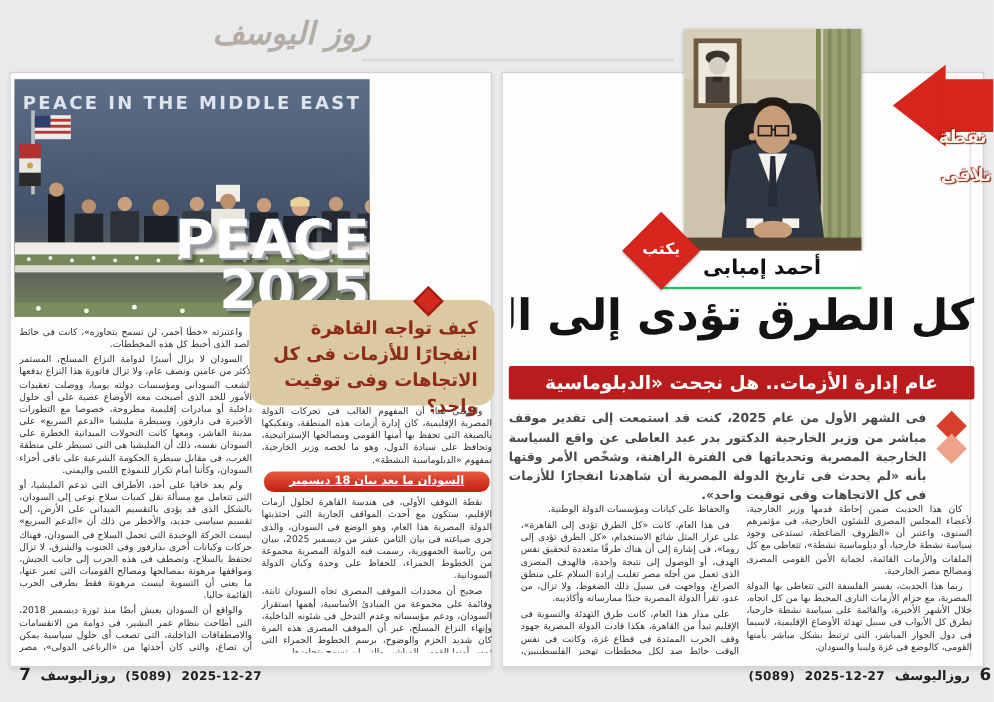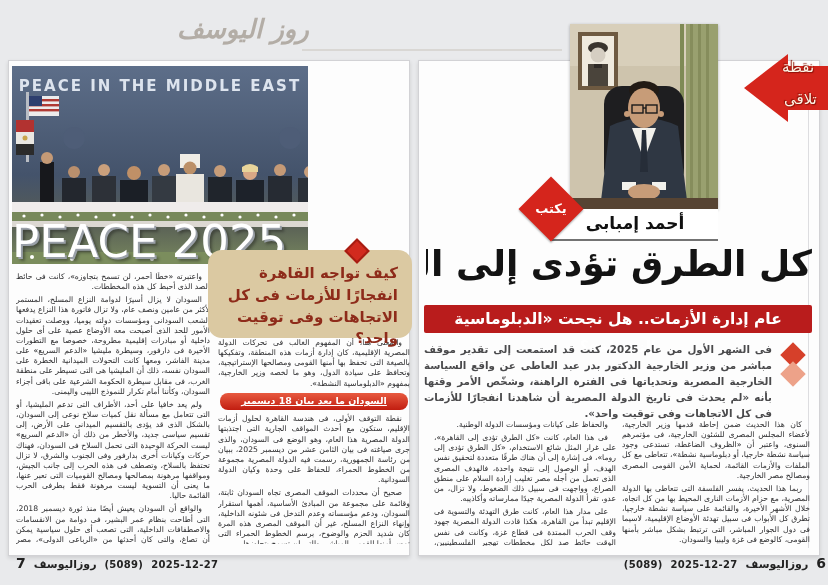--- a/index.html
+++ b/index.html
@@ -11,22 +11,22 @@
 
   #masthead{position:absolute;left:176px;top:14px;width:134px;height:42px;color:#b3ada6;
             font-size:26px;font-weight:bold;font-style:italic;text-align:center;direction:rtl;}
   #masthead-rule{position:absolute;left:302px;top:49px;width:260px;height:0;border-top:2px solid #d9d7d4;}
 
   
   #summit-photo{position:absolute;left:12px;top:66px;width:296px;height:198px;overflow:hidden;
                 background:linear-gradient(#5d6e89 0%,#44536b 55%,#565c55 78%,#78885e 100%);}
   #summit-banner{position:absolute;top:11px;width:100%;text-align:center;color:#dde4ee;
                  font-size:15px;font-weight:bold;letter-spacing:2px;z-index:3;}
-  #peace-overlay{position:absolute;bottom:0;width:100%;text-align:left;color:#fff;font-size:45px;
-                 font-weight:normal;line-height:.95;z-index:3;
+  #peace-overlay{position:absolute;bottom:0;width:100%;text-align:right;color:#fff;font-size:45px;
+                 font-weight:bold;line-height:.95;z-index:3;
                  text-shadow:2px 2px 0 #9aa0a8,4px 4px 3px rgba(25,25,25,.45);}
   #summit-scene{position:absolute;left:0;top:0;z-index:1;}
 
   
   #question-box{position:absolute;left:208px;top:250px;width:204px;height:88px;background:#dbc9a2;
                 border-radius:14px;z-index:5;padding:13px 14px 0 10px;box-sizing:border-box;
                 direction:rtl;text-align:right;color:#8e2b1a;font-weight:bold;font-size:15px;line-height:1.45;}
   #question-diamond{position:absolute;top:-8px;right:46px;width:14px;height:14px;background:#d22a1e;
                     border:2px solid #a61d12;transform:rotate(45deg);}
 
@@ -38,21 +38,21 @@
   #lp-col-b{left:218px;top:338px;width:192px;height:206px;}
   #sudan-subhead{background:linear-gradient(#e85a40,#c11d10);color:#fff;border-radius:8px;
                  text-align:center;font-size:9.5px;font-weight:bold;padding:2.5px 0;margin:4px 2px 4px 2px;
                  text-indent:0;text-decoration:underline;}
 
   
   #rp-rule{position:absolute;left:808px;top:70px;width:1px;height:478px;background:#dddde0;}
   #author-photo{position:absolute;left:570px;top:24px;width:148px;height:185px;z-index:6;
                 box-shadow:0 1px 3px rgba(0,0,0,.3);}
   #byline-box{position:absolute;left:552px;top:209px;width:166px;height:30px;background:#fff;z-index:7;
-              border-bottom:2px solid #737373;text-align:center;font-size:17px;font-weight:bold;
+              border-bottom:2px solid #22c55e;text-align:center;font-size:17px;font-weight:bold;
               color:#101010;direction:rtl;line-height:28px;}
   #writes-diamond{position:absolute;left:528px;top:186px;width:46px;height:46px;background:#d5251c;
                   transform:rotate(45deg);z-index:8;box-shadow:1px 1px 2px rgba(0,0,0,.3);}
   #writes-label{position:absolute;left:528px;top:186px;width:46px;height:46px;z-index:9;color:#fff;
                 font-weight:bold;font-size:13px;text-align:center;line-height:46px;direction:rtl;}
   #headline{position:absolute;left:426px;top:243px;width:386px;height:56px;text-align:center;direction:rtl;
             font-size:36px;font-weight:bold;color:#131313;white-space:nowrap;overflow:hidden;}
   #subheadline{position:absolute;left:424px;top:305px;width:388px;height:28px;background:#b91c1c;
                color:#fff;font-weight:bold;font-size:15.5px;line-height:28px;text-align:center;
                direction:rtl;border-radius:2px;}
@@ -60,22 +60,22 @@
          font-size:10.3px;font-weight:bold;color:#4a4a4c;line-height:1.55;padding-right:42px;
          box-sizing:border-box;}
   #intro-icon{position:absolute;right:6px;top:2px;width:28px;height:42px;}
   .di{position:absolute;left:4px;width:18px;height:18px;transform:rotate(45deg);}
   .di1{top:2px;background:#d6402a;} .di2{top:21px;background:#eda289;}
   #rp-col-a{left:622px;top:420px;width:188px;height:126px;}
   #rp-col-b{left:434px;top:420px;width:182px;height:126px;}
 
   
   #meeting-badge{position:absolute;left:744px;top:52px;width:84px;height:72px;z-index:6;}
-  .badge-word{position:absolute;color:#fdf4e6;font-weight:normal;font-size:15px;direction:rtl;
-              text-shadow:1px 1px 1px #8c1208,-1px -1px 1px #8c1208;}
+  .badge-word{position:absolute;color:#fdf4e6;font-weight:bold;font-size:15px;direction:rtl;
+              text-shadow:1px 1px 1px #8c1208,-1px -1px 1px #8c1208;margin-top:47px;}
   #badge-word-1{left:38px;top:6px;} #badge-word-2{left:40px;top:38px;}
 
   
   .footer{position:absolute;top:555px;display:flex;gap:8px;align-items:baseline;font-size:10px;
           color:#222;direction:ltr;}
   #footer-left{left:16px;} #footer-right{right:14px;}
   .pagenum{font-size:14px;font-weight:bold;}
   .fname{font-weight:bold;font-size:11px;direction:rtl;}
   .fmeta{font-weight:bold;letter-spacing:.3px;}
 </style>

